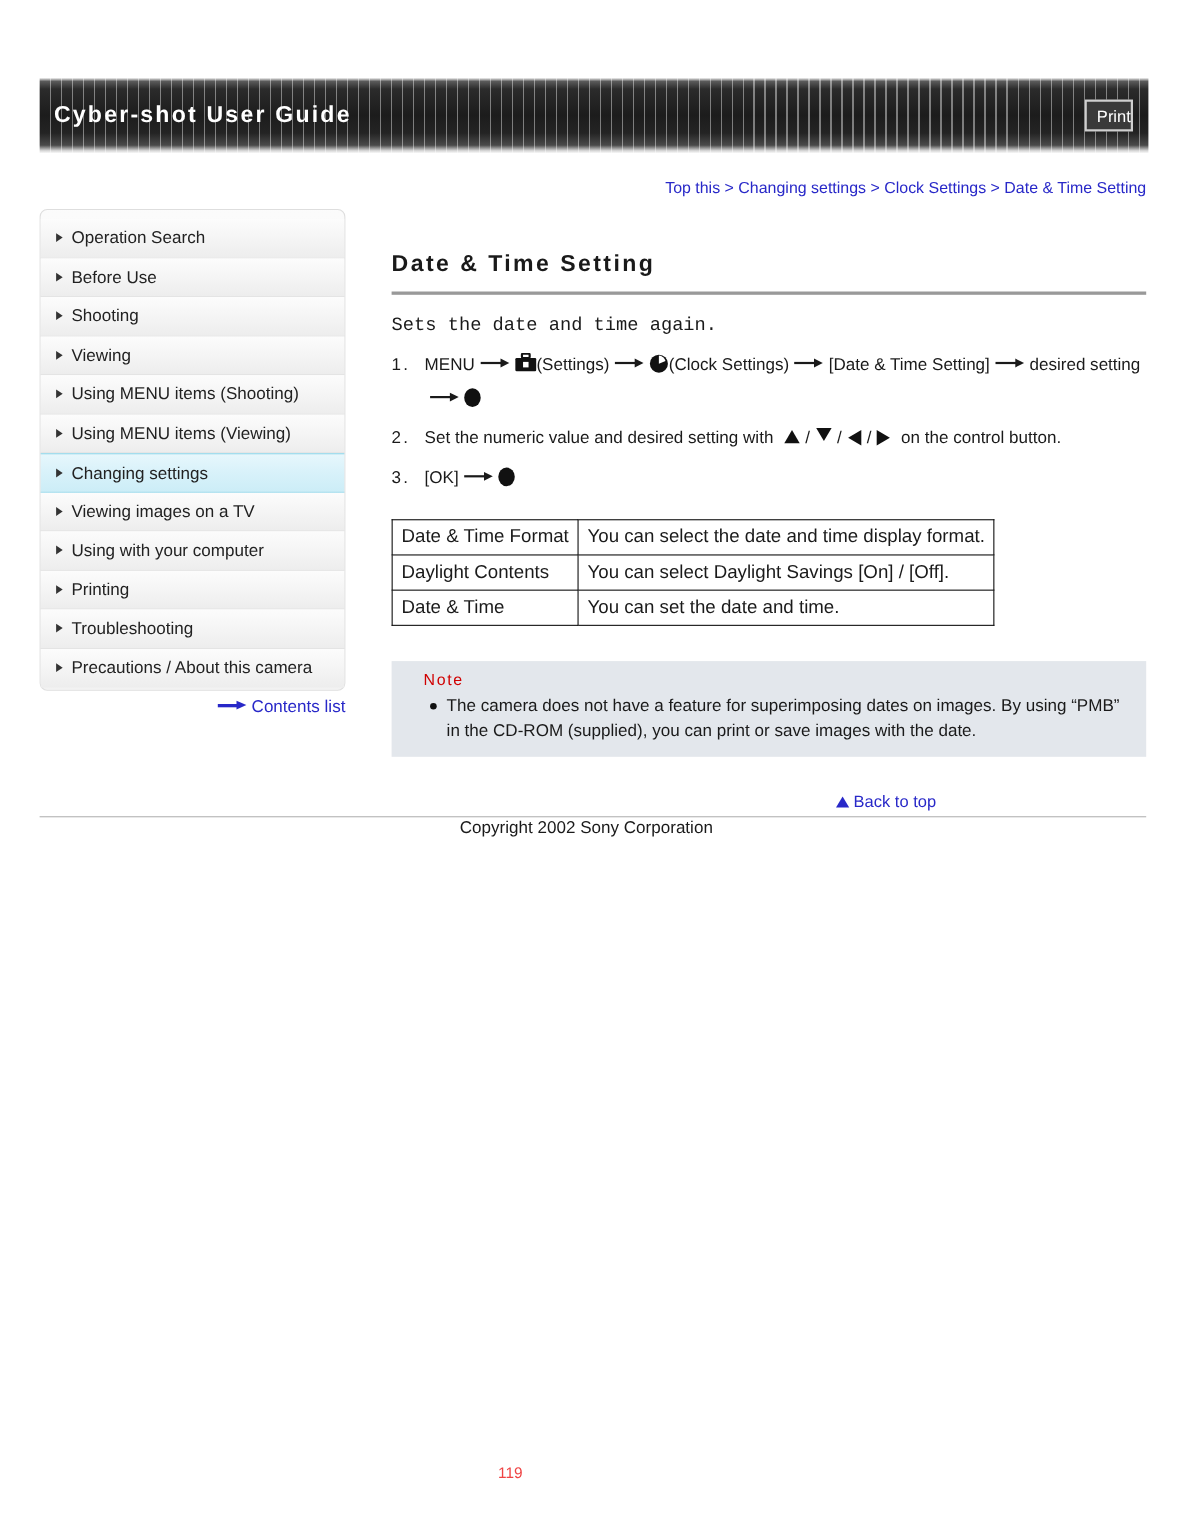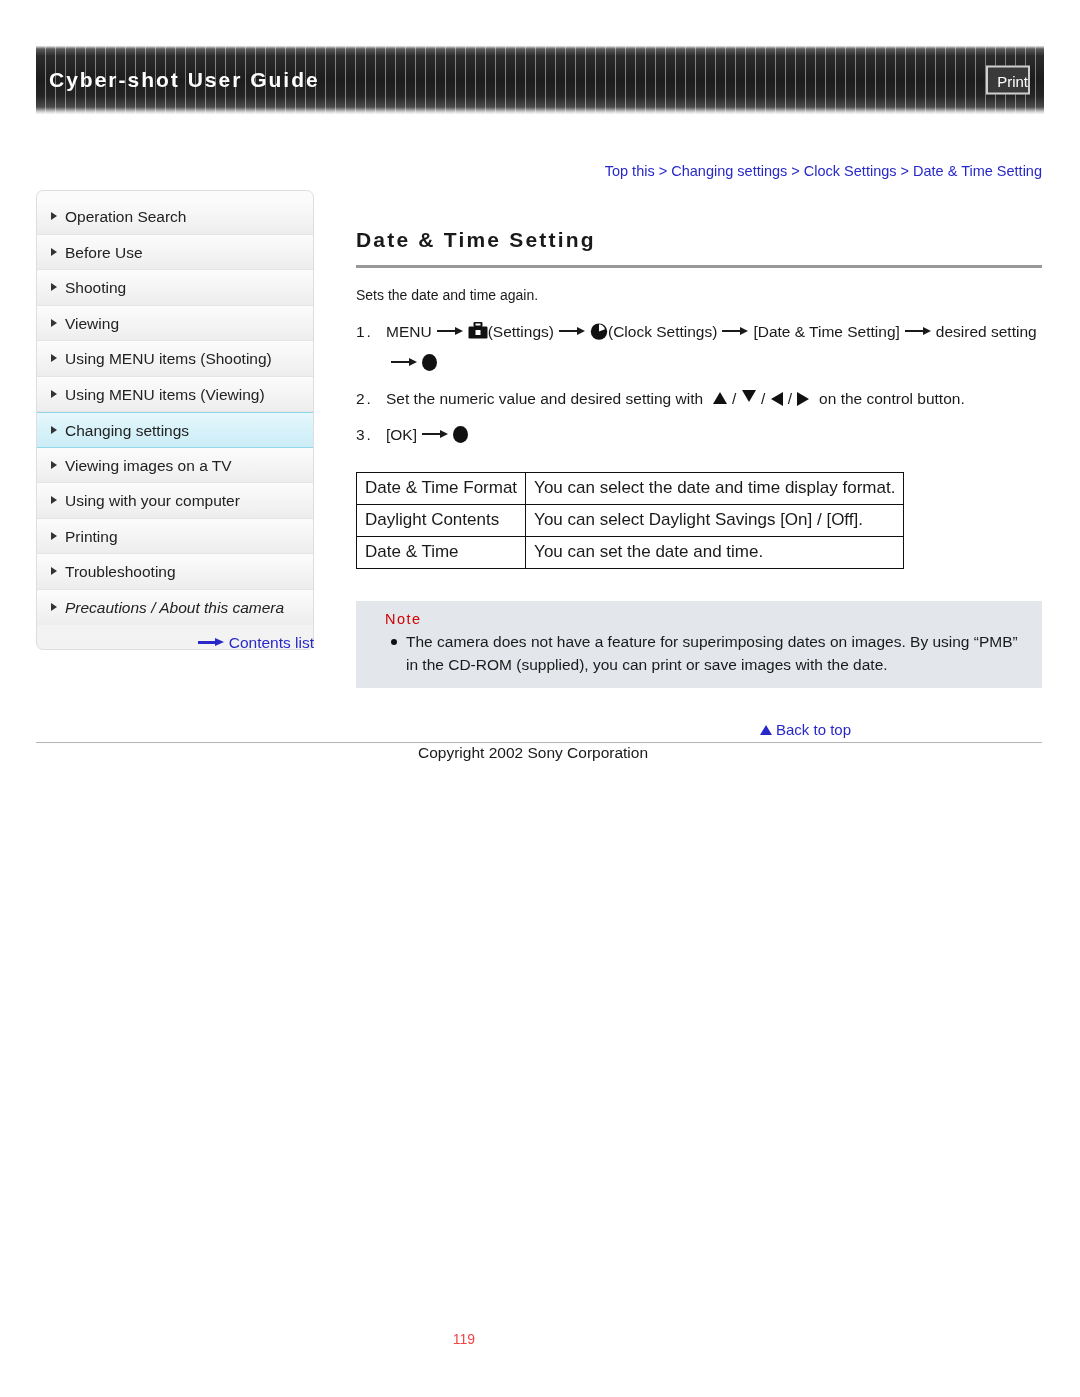--- a/index.html
+++ b/index.html
@@ -13,21 +13,21 @@
     position: relative;
     font-family: "Liberation Sans", sans-serif;
     color: #1a1a1a;
     overflow: hidden;
   }
 
   
   #header-banner {
     position: absolute;
     left: 36px;
-    top: 46px;
+    top: 71px;
     width: 1008px;
     height: 68px;
     background:
       repeating-linear-gradient(to right,
         rgba(255,255,255,0.00) 0px,
         rgba(255,255,255,0.00) 9px,
         rgba(255,255,255,0.42) 9px,
         rgba(255,255,255,0.42) 10px),
       linear-gradient(to bottom,
         #e9e9e9 0px,
@@ -85,36 +85,36 @@
   
   #sidebar {
     position: absolute;
     left: 36px;
     top: 190px;
     width: 278px;
     background: linear-gradient(to bottom, #fbfbfb, #f2f2f2);
     border: 1px solid #dedede;
     border-radius: 7px;
     box-sizing: border-box;
-    padding: 8px 0 24px 0;
+    padding: 8px 0 2px 0;
   }
   .side-item {
     position: relative;
     height: 35.5px;
     line-height: 35.5px;
     padding-left: 28px;
     font-size: 15.5px;
     color: #222222;
     border-bottom: 1px solid #e4e4e4;
     background: linear-gradient(to bottom, #fcfcfc 0%, #f4f4f4 55%, #ededed 100%);
     box-sizing: border-box;
     cursor: pointer;
     white-space: nowrap;
   }
-  .side-item:last-child { border-bottom: none; font-style: italic; }
+  .side-item:last-child { border-bottom: none; }
   .side-item .tri {
     position: absolute;
     left: 14px;
     top: 50%;
     margin-top: -4px;
     width: 0; height: 0;
     border-left: 6px solid #333333;
     border-top: 4px solid transparent;
     border-bottom: 4px solid transparent;
   }
@@ -176,23 +176,24 @@
     top: 265px;
     width: 686px;
     height: 3px;
     background: #999999;
   }
 
   #intro-text {
     position: absolute;
     left: 356px;
     top: 287px;
-    font-size: 14px;
-    color: #1a1a1a;
-    white-space: nowrap;
+    font-size: 17px;
+    color: #1a1a1a;
+    white-space: nowrap;
+    font-family: Liberation Mono, monospace;
   }
 
   #steps {
     position: absolute;
     left: 356px;
     top: 318px;
     width: 690px;
   }
   .step {
     position: relative;

